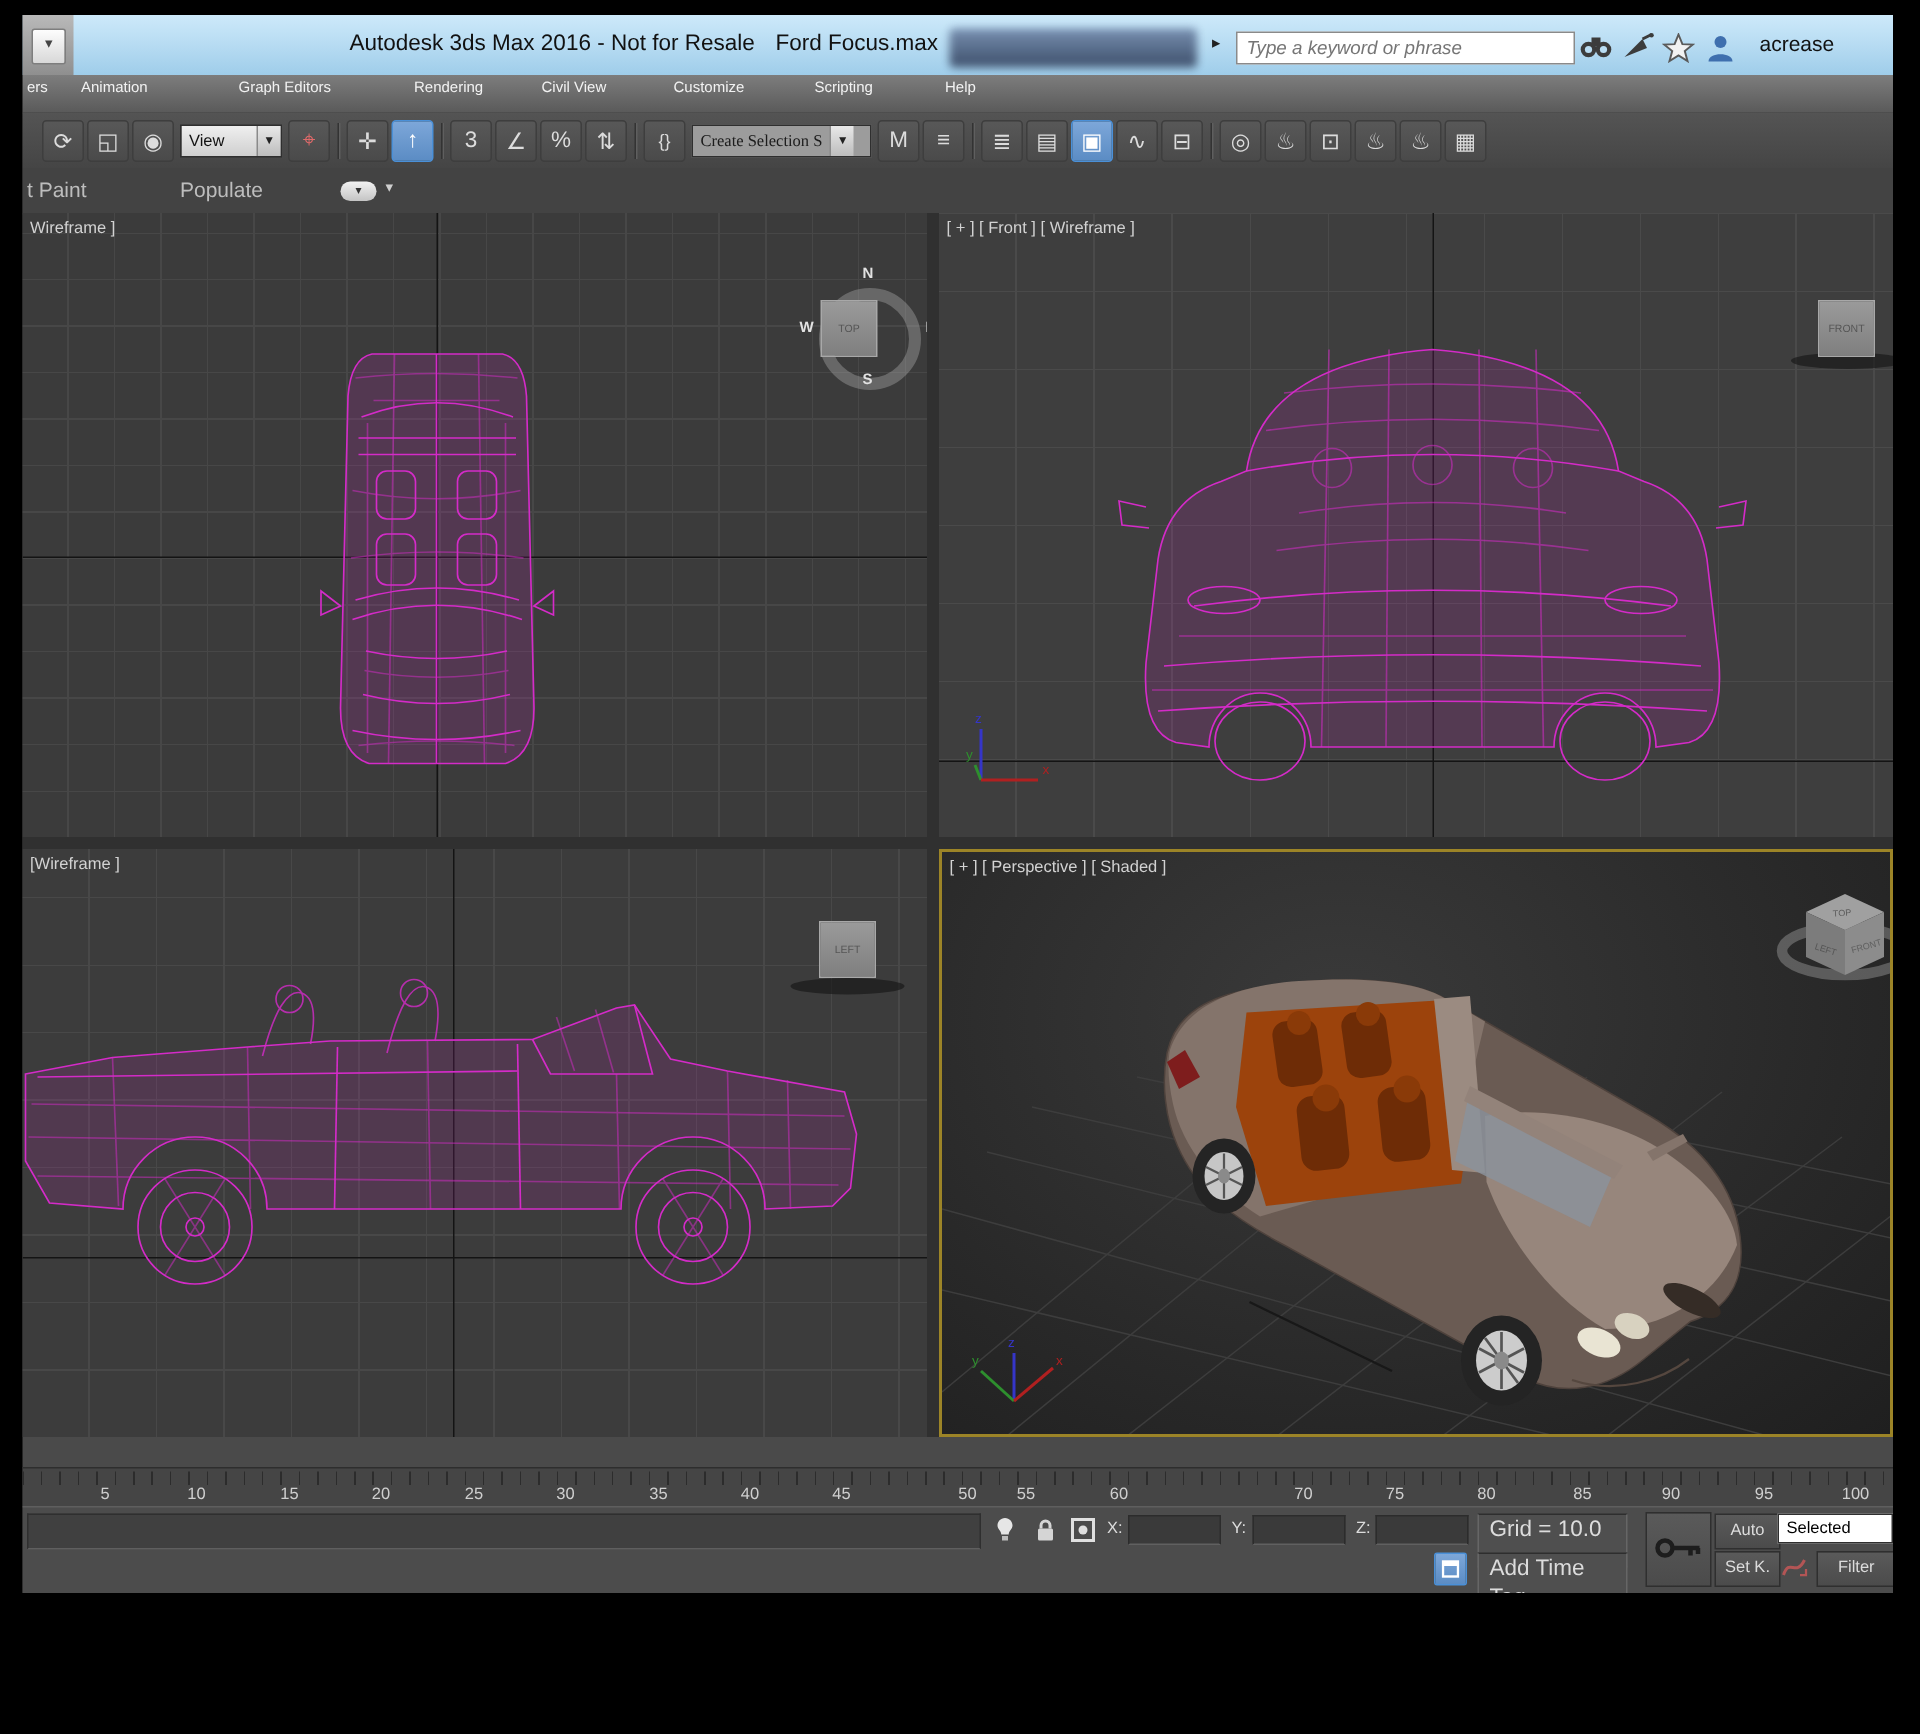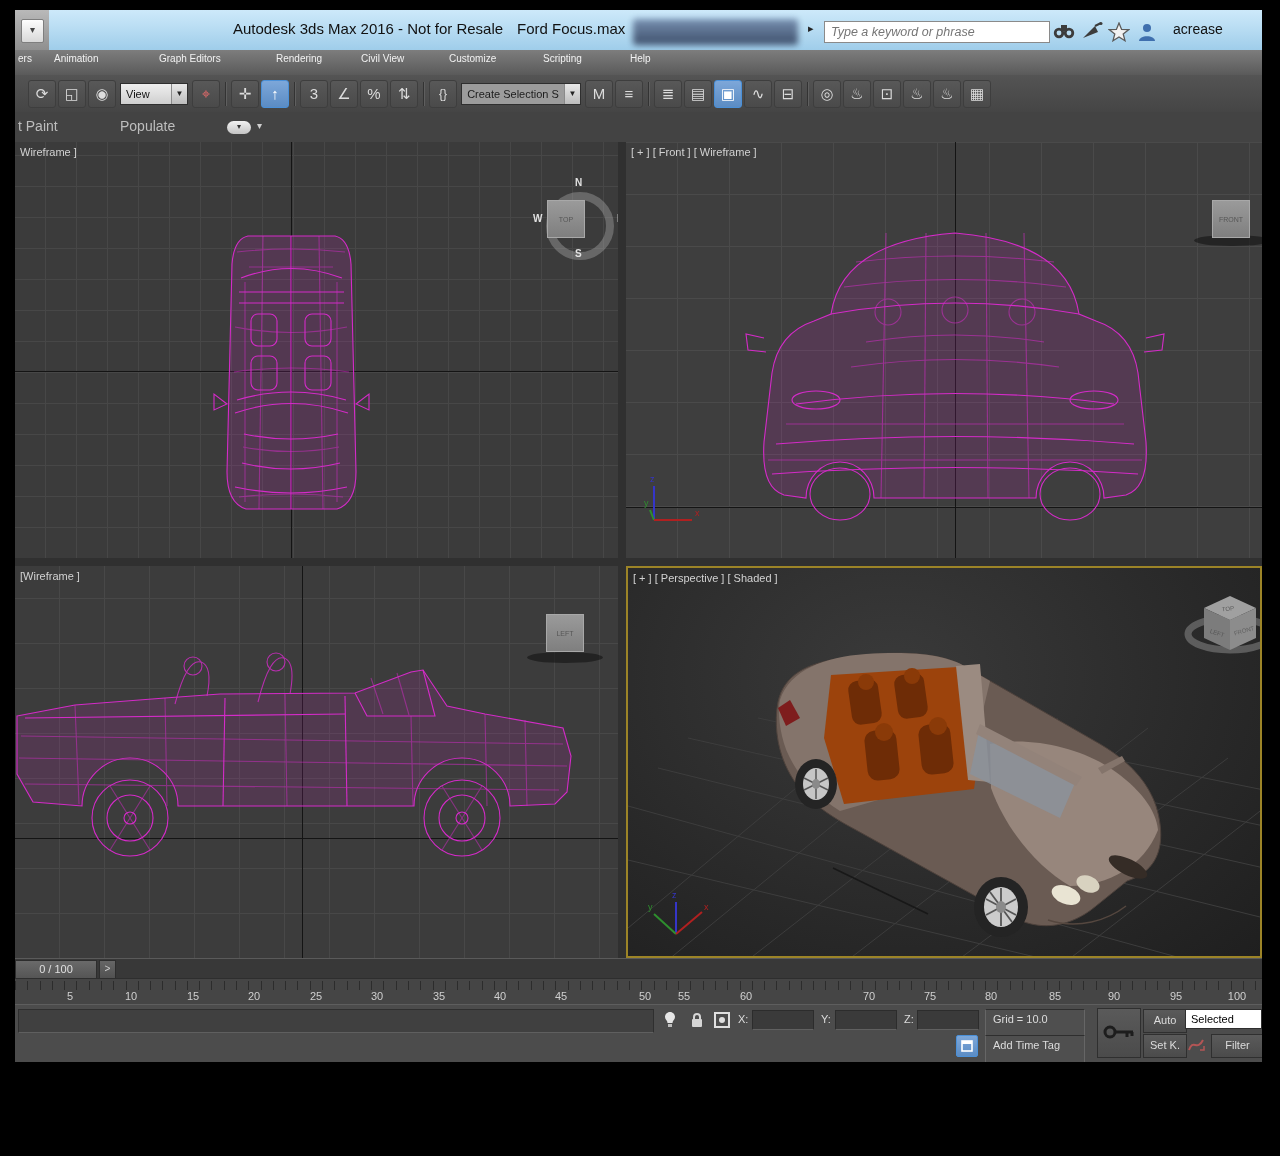--- a/index.html
+++ b/index.html
@@ -35,21 +35,21 @@
        font-size:15px;color:#dcdcdc;background:linear-gradient(#585858,#4a4a4a);border:1px solid #3e3e3e;}
   .ico.small{font-size:12px;}
   .ico.hl{background:linear-gradient(#7da7d9,#5b8cc4);border:1px solid var(--accent_blue,#4a90d8);color:#fff;}
   .ico.red{color:#e06a6a;}
   .tsep{width:1px;height:24px;background:#333;margin:0 4px;box-shadow:1px 0 0 #5f5f5f;}
   .dd{height:20px;border:1px solid #2f2f2f;display:flex;align-items:center;font-size:11px;margin:0 3px;}
   .dd .dd-label{padding:0 5px;white-space:nowrap;overflow:hidden;}
   .dd .dd-arrow{width:15px;height:100%;display:flex;align-items:center;justify-content:center;
                 background:linear-gradient(#e8e8e8,#bdbdbd);border-left:1px solid #8a8a8a;font-size:8px;color:#222;}
   .dd.light{background:linear-gradient(#efefef,#cfcfcf);color:#111;width:66px;justify-content:space-between;}
-  .dd.gray{background:#9c9c9c;color:#1c1c1c;width:118px;justify-content:center;}
+  .dd.gray{background:#9c9c9c;color:#1c1c1c;width:118px;justify-content:flex-start;font-family:Liberation Serif, serif;}
 
   
   .ribbon{position:absolute;left:0;top:102px;width:100%;height:30px;background:#434343;border-bottom:1px solid #2e2e2e;}
   .ribbon-label{position:absolute;top:6px;font-size:14px;color:#bdbdbd;}
   .ribbon-toggle{position:absolute;left:212px;top:9px;width:24px;height:13px;border-radius:7px;
                  background:linear-gradient(#f2f2f2,#c4c4c4);color:#333;font-size:8px;text-align:center;line-height:12px;}
   .ribbon-caret{position:absolute;left:242px;top:8px;color:#cfcfcf;font-size:10px;}
 
   
   .vpzone{position:absolute;left:0;top:132px;width:100%;height:816px;background:#303030;}
@@ -89,21 +89,21 @@
       background-image:repeating-linear-gradient(90deg,#2c2c2c 0 1px,transparent 1px 12.28px);}
   .ruler-num{position:absolute;top:11px;font-size:11px;color:#cfcfcf;transform:translateX(-50%);}
 
   
   .statusbar{position:absolute;left:0;top:994px;width:100%;height:58px;background:var(--status_bg,#4c4c4c);border-top:1px solid #5e5e5e;}
   .prompt-field{position:absolute;left:3px;top:4px;width:634px;height:22px;background:#404040;
                 border:1px solid #2f2f2f;border-bottom-color:#5f5f5f;}
   .st-label{position:absolute;font-size:11px;color:#dcdcdc;}
   .st-field{position:absolute;height:18px;background:#3a3a3a;border:1px solid #2c2c2c;border-bottom-color:#606060;}
   .st-box{position:absolute;height:36px;background:#4f4f4f;border:1px solid #666;border-top-color:#2e2e2e;
-          color:#dcdcdc;font-size:11px;line-height:19px;padding-left:7px;box-sizing:border-box;}
+          color:#dcdcdc;font-size:15px;line-height:19px;padding-left:7px;box-sizing:border-box;}
   .st-btn{position:absolute;height:22px;background:linear-gradient(#5a5a5a,#4b4b4b);border:1px solid #2f2f2f;
           color:#dcdcdc;font-size:11px;text-align:center;line-height:20px;}
   .sel-dd{position:absolute;height:20px;background:#fff;border:1px solid #2f2f2f;color:#000;
           font-size:11px;line-height:18px;padding-left:5px;box-sizing:border-box;}
   .mini-ico{position:absolute;width:20px;height:20px;display:flex;align-items:center;justify-content:center;}
   .win-btn{background:linear-gradient(#7da7d9,#5b8cc4);border:1px solid var(--accent_blue,#4a90d8);border-radius:2px;}
 </style>
 </head>
 <body>
 
@@ -451,24 +451,20 @@
           <path d="M72,22 L46,34 L46,64 L72,52 Z" fill="#8c8c8c"></path>
           <text x="38" y="25" font-size="6" fill="#5a5a5a" transform="rotate(-4 40 24)">TOP</text>
           <text x="26" y="48" font-size="6" fill="#555" transform="rotate(18 30 46)">LEFT</text>
           <text x="50" y="48" font-size="6" fill="#5f5f5f" transform="rotate(-16 56 46)">FRONT</text>
         </g>
       </svg>
       <span class="vp-label">[ + ] [ Perspective ] [ Shaded ]</span>
     </div>
   </div>
 
-  <div class="timeslider">
-    <div class="ts-handle">0 / 100</div>
-    <div class="ts-step">&gt;</div>
-  </div>
 
   <div class="ruler">
     <div class="ruler-ticks"></div>
     <span class="ruler-num" style="left:55px;">5</span>
     <span class="ruler-num" style="left:116px;">10</span>
     <span class="ruler-num" style="left:178px;">15</span>
     <span class="ruler-num" style="left:239px;">20</span>
     <span class="ruler-num" style="left:301px;">25</span>
     <span class="ruler-num" style="left:362px;">30</span>
     <span class="ruler-num" style="left:424px;">35</span>

